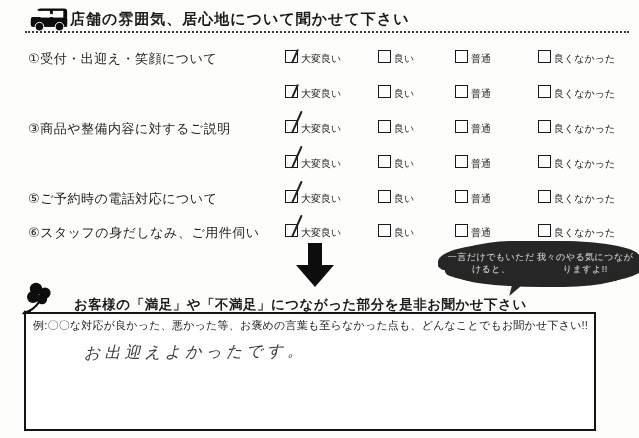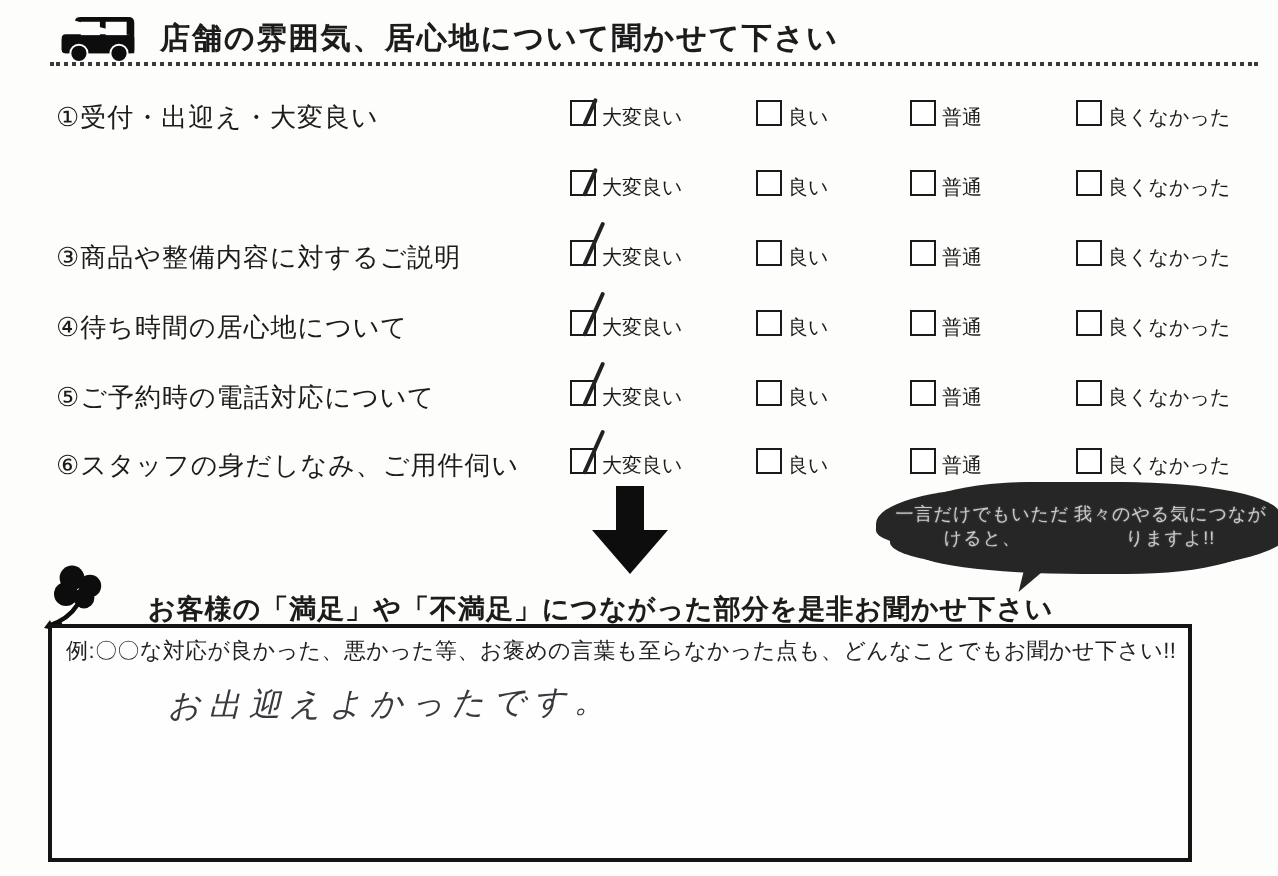--- a/index.html
+++ b/index.html
@@ -2,21 +2,21 @@
 <html><head>
 <meta charset="utf-8">
 <style>
   html,body{margin:0;padding:0;background:#e8e8e8;}
   .page{
     position:relative;width:639px;height:438px;background:#fdfdfb;
     font-family:"Liberation Sans","DejaVu Sans",sans-serif;color:#1c1c1c;
     overflow:hidden;margin:0 auto;box-shadow:0 0 4px rgba(0,0,0,.2);
   }
   
-  .hdr1{position:absolute;left:28px;top:6px;display:flex;align-items:center;gap:10px;}
+  .hdr1{position:absolute;left:28px;top:6px;display:flex;align-items:center;}
   .hdr1 .title{font-size:15px;font-weight:bold;letter-spacing:1px;}
   .dotline{position:absolute;left:25px;right:10px;top:31px;border-top:2px dotted #3a3a3a;height:0;}
   
   .row{position:absolute;left:0;width:100%;height:22px;}
   .q{position:absolute;left:28px;top:0;font-size:13px;letter-spacing:.5px;white-space:nowrap;}
   .opt{position:absolute;top:0;white-space:nowrap;font-size:10px;}
   .o1{left:285px}.o2{left:378px}.o3{left:455px}.o4{left:538px}
   .cb{
     position:relative;display:inline-block;width:11px;height:11px;
     border:1.6px solid #1a1a1a;margin-right:3px;vertical-align:-1px;background:#fff;
@@ -74,21 +74,21 @@
       <rect x="13" y="4.5" width="10" height="7" fill="#fdfdfb"></rect>
       <rect x="26" y="4.5" width="11" height="7" fill="#fdfdfb"></rect>
       <circle cx="12" cy="21" r="4.5" fill="#0d0d0d" stroke="#fdfdfb" stroke-width="1"></circle>
       <circle cx="33" cy="21" r="4.5" fill="#0d0d0d" stroke="#fdfdfb" stroke-width="1"></circle>
     </svg>
     <span class="title">店舗の雰囲気、居心地について聞かせて下さい</span>
   </div>
   <div class="dotline"></div>
 
   <div class="row" style="top:50px">
-    <span class="q">①受付・出迎え・大変良い</span>
+    <span class="q">①受付・出迎え・笑顔について</span>
     <span class="opt o1 checked slash-short"><span class="cb"><i class="tick"></i></span><span>大変良い</span></span>
     <span class="opt o2"><span class="cb"></span><span>良い</span></span>
     <span class="opt o3"><span class="cb"></span><span>普通</span></span>
     <span class="opt o4"><span class="cb"></span><span>良くなかった</span></span>
   </div>
 
   <div class="row" style="top:85px">
     <span class="opt o1 checked slash-short"><span class="cb"><i class="tick"></i></span><span>大変良い</span></span>
     <span class="opt o2"><span class="cb"></span><span>良い</span></span>
     <span class="opt o3"><span class="cb"></span><span>普通</span></span>
@@ -97,21 +97,20 @@
 
   <div class="row" style="top:120px">
     <span class="q">③商品や整備内容に対するご説明</span>
     <span class="opt o1 checked slash-long"><span class="cb"><i class="tick"></i></span><span>大変良い</span></span>
     <span class="opt o2"><span class="cb"></span><span>良い</span></span>
     <span class="opt o3"><span class="cb"></span><span>普通</span></span>
     <span class="opt o4"><span class="cb"></span><span>良くなかった</span></span>
   </div>
 
   <div class="row" style="top:155px">
-    <span class="q">④待ち時間の居心地について</span>
     <span class="opt o1 checked slash-long"><span class="cb"><i class="tick"></i></span><span>大変良い</span></span>
     <span class="opt o2"><span class="cb"></span><span>良い</span></span>
     <span class="opt o3"><span class="cb"></span><span>普通</span></span>
     <span class="opt o4"><span class="cb"></span><span>良くなかった</span></span>
   </div>
 
   <div class="row" style="top:190px">
     <span class="q">⑤ご予約時の電話対応について</span>
     <span class="opt o1 checked slash-long"><span class="cb"><i class="tick"></i></span><span>大変良い</span></span>
     <span class="opt o2"><span class="cb"></span><span>良い</span></span>

